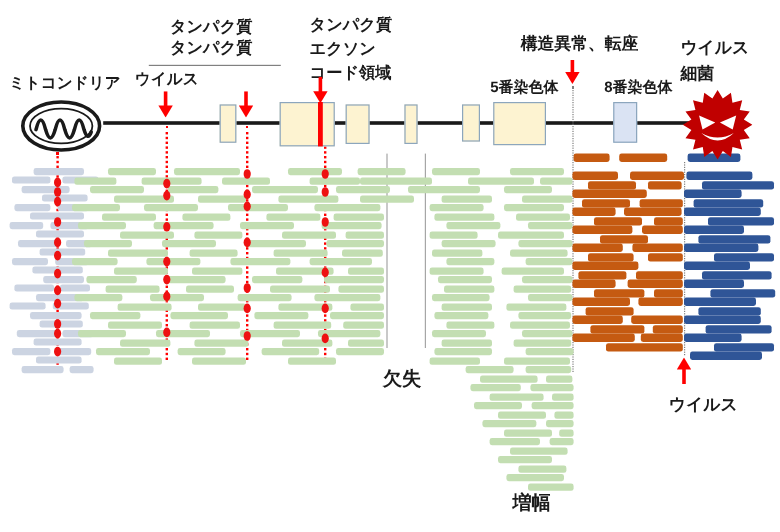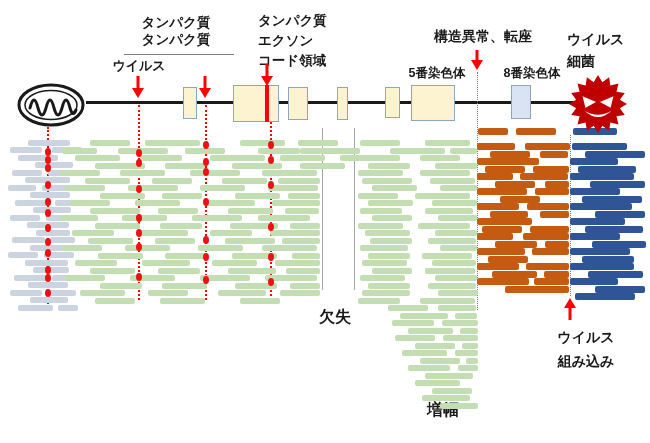--- a/index.html
+++ b/index.html
@@ -361,20 +361,21 @@
   </svg>
   <svg class="arrow" style="left:470px;top:50px" width="14" height="20" viewBox="0 0 14 20">
     <line x1="7" y1="0" x2="7" y2="11" stroke="#ff0000" stroke-width="3"></line>
       <polygon points="1,10 13,10 7,20" fill="#ff0000"></polygon>
   </svg>
   <svg class="arrow" style="left:563px;top:298px" width="14" height="22" viewBox="0 0 14 22">
     <polygon points="1,10 13,10 7,0" fill="#ff0000"></polygon>
       <line x1="7" y1="9" x2="7" y2="22" stroke="#ff0000" stroke-width="3"></line>
   </svg>
 
+  <div class="lbl center" style="left:0px;top:61px;width:108px;font-size:13px;">ミトコンドリア</div>
 
   <div class="lbl center" style="left:116px;top:15px;width:120px;font-size:13.5px;">
     <div>タンパク質</div>
     <div>タンパク質</div>
   </div>
   <div class="underline" style="left:124px;top:54px;width:110px;"></div>
 
   <div class="lbl center" style="left:102px;top:58px;width:74px;font-size:13px;">ウイルス</div>
 
   <div class="lbl" style="left:258px;top:11px;font-size:13.5px;line-height:20px;">
@@ -386,20 +387,19 @@
   <div class="lbl center" style="left:418px;top:28px;width:130px;font-size:14px;">構造異常、転座</div>
   <div class="lbl center" style="left:401px;top:66px;width:72px;font-size:12.5px;">5番染色体</div>
   <div class="lbl center" style="left:496px;top:66px;width:72px;font-size:12.5px;">8番染色体</div>
 
   <div class="lbl" style="left:567px;top:28px;font-size:14px;line-height:22px;">
     <div>ウイルス</div>
     <div>細菌</div>
   </div>
 
   <div class="lbl center" style="left:303px;top:307px;width:64px;font-size:16px;">欠失</div>
-  <div class="lbl center" style="left:411px;top:400px;width:64px;font-size:16px;">増幅</div>
+  <div class="lbl center" style="left:411px;top:410px;width:64px;font-size:16px;">増幅</div>
 
   <div class="lbl center" style="left:540px;top:325px;width:92px;font-size:14px;line-height:24px;">
     <div>ウイルス</div>
-    <div>組み込み</div>
   </div>
 
 </div>
 
 </body></html>

